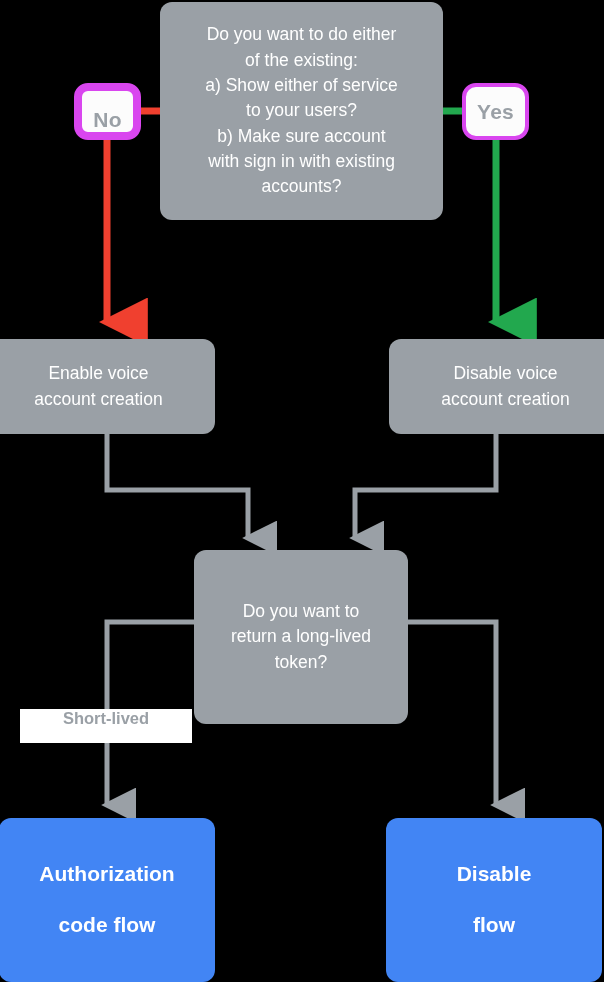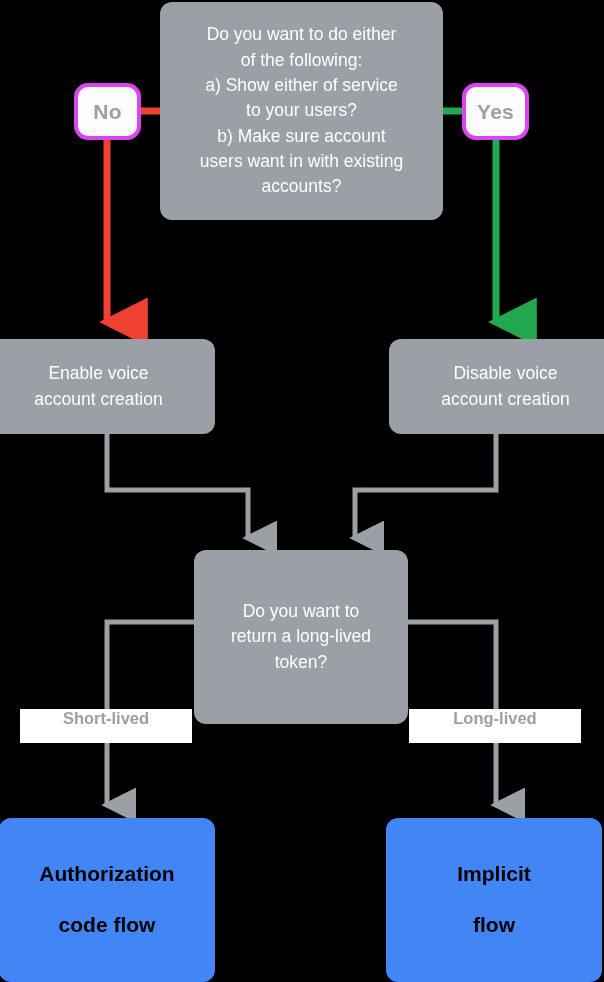--- a/index.html
+++ b/index.html
@@ -44,29 +44,30 @@
   }
   .pill {
     background: #fcfcfc;
     border-radius: 14px;
     color: #9aa0a6;
     font-size: 21px;
     font-weight: 700;
     letter-spacing: 0.2px;
   }
   .pill-no {
-    border: 4px solid #d946ef;
+    border: 8px solid #d946ef;
+    align-items: flex-end;
   }
   .pill-yes {
     border: 4px solid #d946ef;
   }
   .blue-box {
     background: #4285f4;
     border-radius: 12px;
-    color: #000000;
+    color: #ffffff;
     font-size: 21px;
     font-weight: 700;
     line-height: 1.28;
     padding: 4px 8px;
     gap: 24px;
   }
   .edge-label {
     position: absolute;
     background: #ffffff;
     color: #9aa0a6;
@@ -109,25 +110,25 @@
 
     <path d="M 496 434 L 496 490 L 355 490 L 355 538" stroke="#9aa0a6" stroke-width="5" fill="none" marker-end="url(#arrow-gray)"></path>
 
     <path d="M 194 622 L 107 622 L 107 805" stroke="#9aa0a6" stroke-width="5" fill="none" marker-end="url(#arrow-gray)"></path>
 
     <path d="M 408 622 L 496 622 L 496 805" stroke="#9aa0a6" stroke-width="5" fill="none" marker-end="url(#arrow-gray)"></path>
   </svg>
 
   <div class="node gray-box" style="left:160px; top:2px; width:283px; height:218px; flex-direction:column;">
     <span class="ln">Do you want to do either</span>
-    <span class="ln">of the following:</span>
+    <span class="ln">of the existing:</span>
     <span class="ln">a) Show either of service</span>
     <span class="ln">to your users?</span>
     <span class="ln">b) Make sure account</span>
-    <span class="ln">users want in with existing</span>
+    <span class="ln">with sign in with existing</span>
     <span class="ln">accounts?</span>
   </div>
 
   <div class="node pill pill-no" style="left:74px; top:83px; width:67px; height:57px;">
     <span>No</span>
   </div>
 
   <div class="node pill pill-yes" style="left:462px; top:83px; width:67px; height:57px;">
     <span>Yes</span>
   </div>
@@ -145,27 +146,24 @@
   <div class="node gray-box" style="left:194px; top:550px; width:214px; height:174px; flex-direction:column;">
     <span class="ln">Do you want to</span>
     <span class="ln">return a long-lived</span>
     <span class="ln">token?</span>
   </div>
 
   <div class="edge-label" style="left:20px; top:709px; width:172px; height:34px;">
     <span>Short-lived</span>
   </div>
 
-  <div class="edge-label" style="left:409px; top:709px; width:172px; height:34px;">
-    <span>Long-lived</span>
-  </div>
 
   <div class="node blue-box" style="left:-1px; top:818px; width:216px; height:164px; flex-direction:column;">
     <span class="ln">Authorization</span>
     <span class="ln">code flow</span>
   </div>
 
   <div class="node blue-box" style="left:386px; top:818px; width:216px; height:164px; flex-direction:column;">
-    <span class="ln">Implicit</span>
+    <span class="ln">Disable</span>
     <span class="ln">flow</span>
   </div>
 
 </div>
 
 </body></html>

